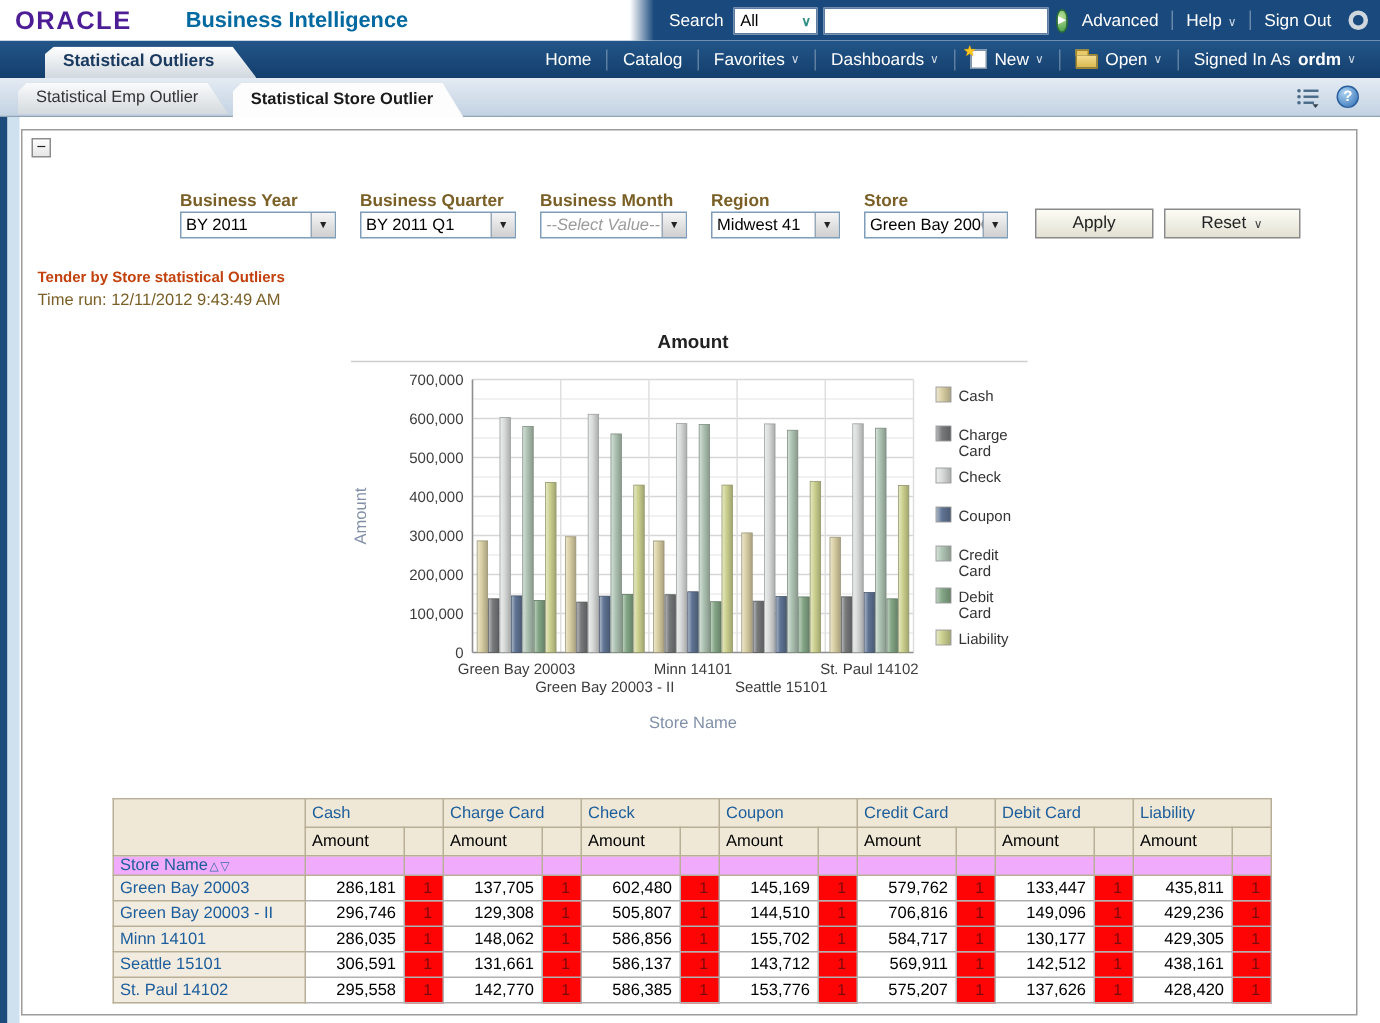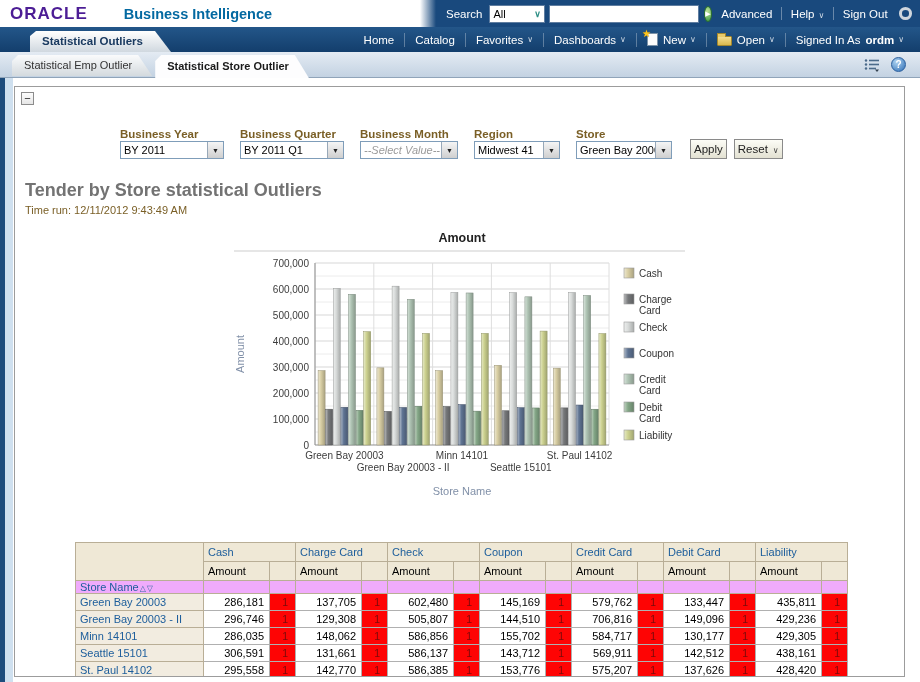--- a/index.html
+++ b/index.html
@@ -70,27 +70,27 @@
   .filters { display:flex; align-items:flex-end; margin:23px 0 0 105px; }
   .filter-fields { display:flex; gap:16px; }
   .ffield { display:flex; flex-direction:column; gap:1px; }
   .flabel { font-weight:bold; color:#7a5f26; font-size:11.5px; }
   .combo { display:flex; height:18px; border:1px solid #7f9db9; background:#fff; }
   .combo-val { font-size:11px; color:#000; padding:2px 3px; overflow:hidden; white-space:nowrap; }
   .combo-val.muted { color:#9b9b9b; font-style:italic; }
   .combo-btn { width:16px; display:flex; align-items:center; justify-content:center; border-left:1px solid #98a8b8;
     background:linear-gradient(#f5f5f5,#cfcfcf); font-size:7px; color:#222; cursor:pointer; }
   .fbuttons { display:flex; gap:7px; margin-left:18px; }
-  .btn { height:20px; padding:2px 3px; font-size:11.5px; color:#222; cursor:pointer;
+  .btn { height:20px; padding:2px 24px; font-size:11.5px; color:#222; cursor:pointer;
     border:1px solid #8a8a8a; background:linear-gradient(#fcfcf6,#e3e1d2); }
   .btn .caret2 { font-size:8px; margin-left:5px; color:#444; }
 
   
   .report-header { margin:21px 0 0 10px; }
-  .report-title { font-weight:bold; color:#737373; font-size:18px; }
+  .report-title { font-weight:bold; color:#c2410c; font-size:10px; }
   .time-run { color:#7a5f26; font-size:11px; margin-top:3px; }
 
   
   .chart-wrap { margin-top:11px; display:flex; justify-content:center; }
   svg text { font-family:"Liberation Sans", sans-serif; }
 
   
   .table-wrap { margin:37px 0 0 60px; }
   table#pivot { border-collapse:collapse; font-size:11px; }
   #pivot th, #pivot td { border:1px solid #b9ae96; }

